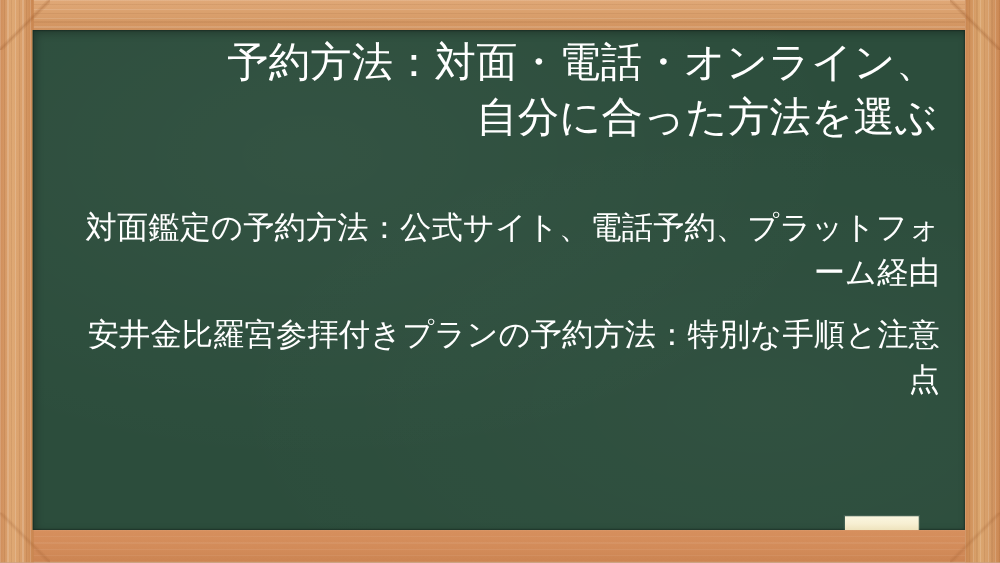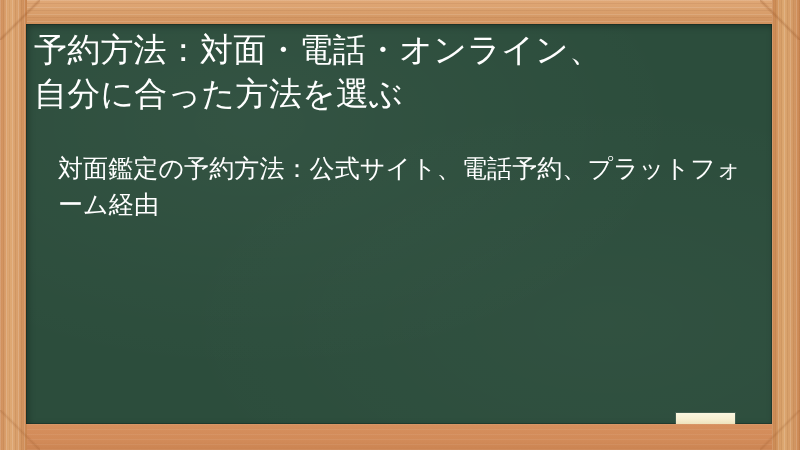--- a/index.html
+++ b/index.html
@@ -15,20 +15,21 @@
   }
 
   
   #frame {
     position: relative;
     width: 800px;
     height: 450px;
     box-sizing: border-box;
     background: #d08b58;
     overflow: hidden;
+    text-align: right;
   }
 
   
   .rail-top {
     position: absolute;
     left: 0; top: 0;
     width: 800px; height: 26px;
     background:
       repeating-linear-gradient(to bottom,
         rgba(255,255,255,0.13) 0px,
@@ -130,21 +131,21 @@
     font-size: 33px;
     line-height: 44px;
     font-weight: 400;
     letter-spacing: 0.2px;
     white-space: pre-line;
   }
 
   #item-list {
     position: absolute;
     left: 32px;
-    top: 126px;
+    top: 140px;
     width: 694px;
     margin: 0;
     padding: 0;
     list-style: none;
   }
   .item {
     color: #ffffff;
     font-size: 25px;
     line-height: 36px;
     font-weight: 400;
@@ -179,18 +180,19 @@
   <div class="miter miter-bl"></div>
   <div class="miter miter-br"></div>
 
   <div id="board">
 
     <div id="board-title">予約方法：対面・電話・オンライン、
 自分に合った方法を選ぶ</div>
 
     <ul id="item-list">
       <li class="item">対面鑑定の予約方法：公式サイト、電話予約、プラットフォーム経由</li>
+      <li class="item">安井金比羅宮参拝付きプランの予約方法：特別な手順と注意点</li>
     </ul>
 
     <div id="chalk-stick"></div>
 
   </div>
 </div>
 
 </body></html>

